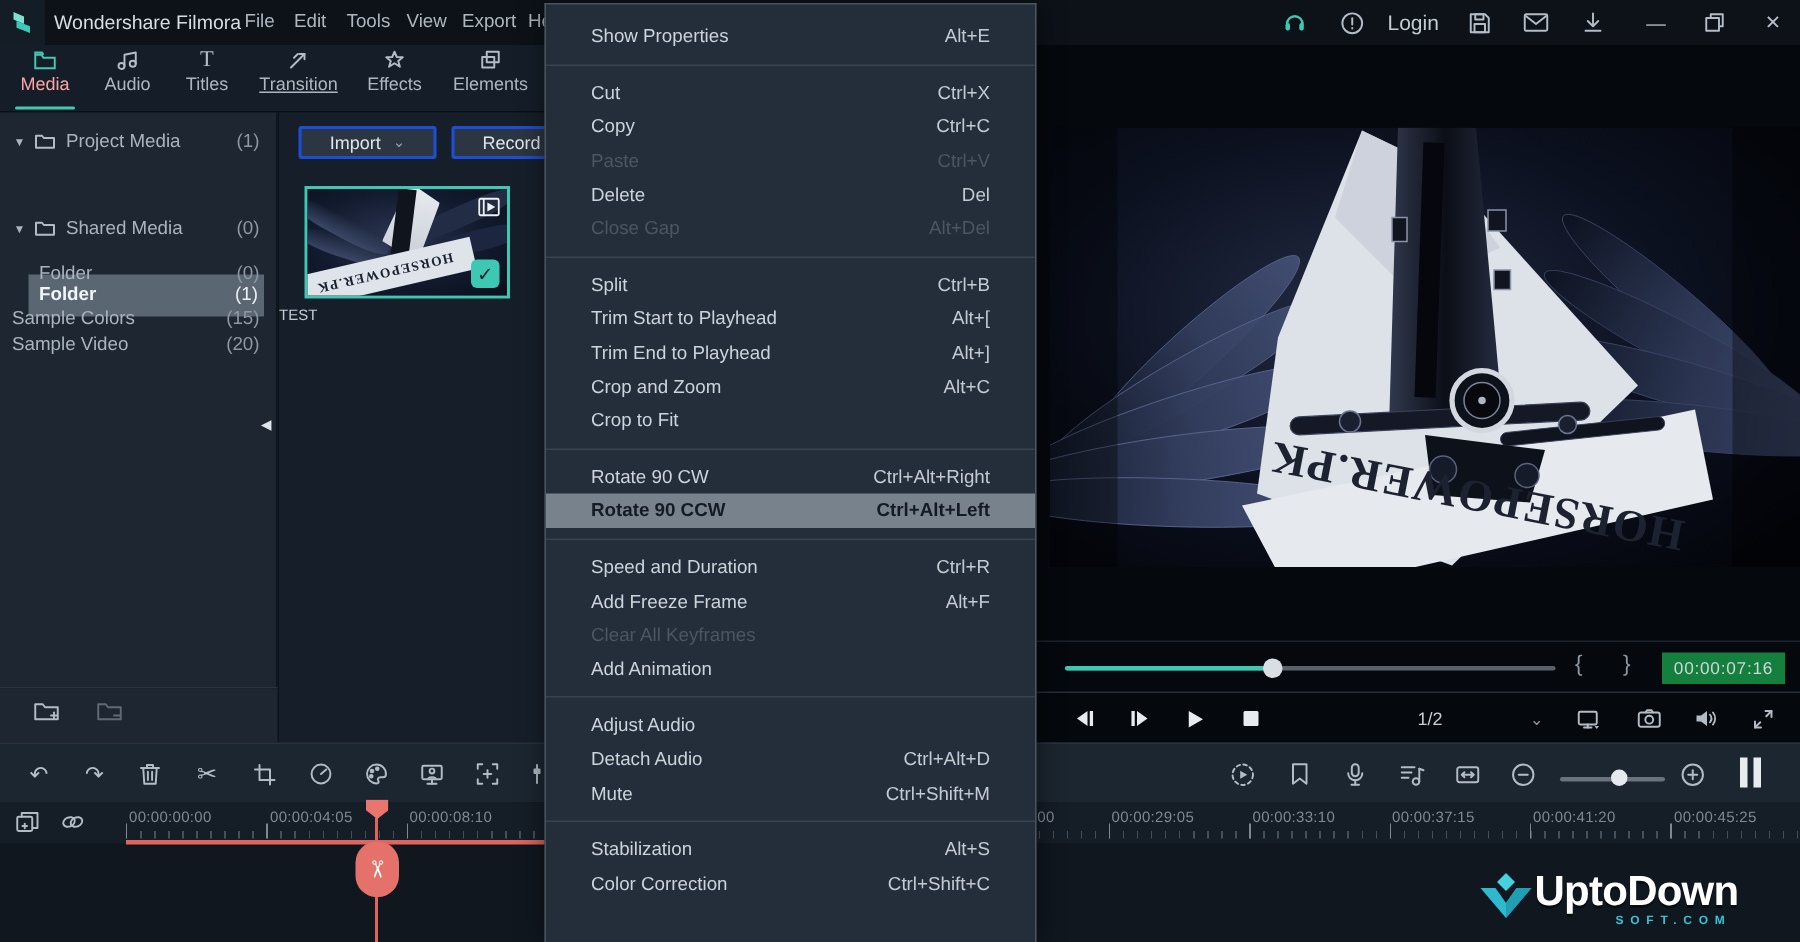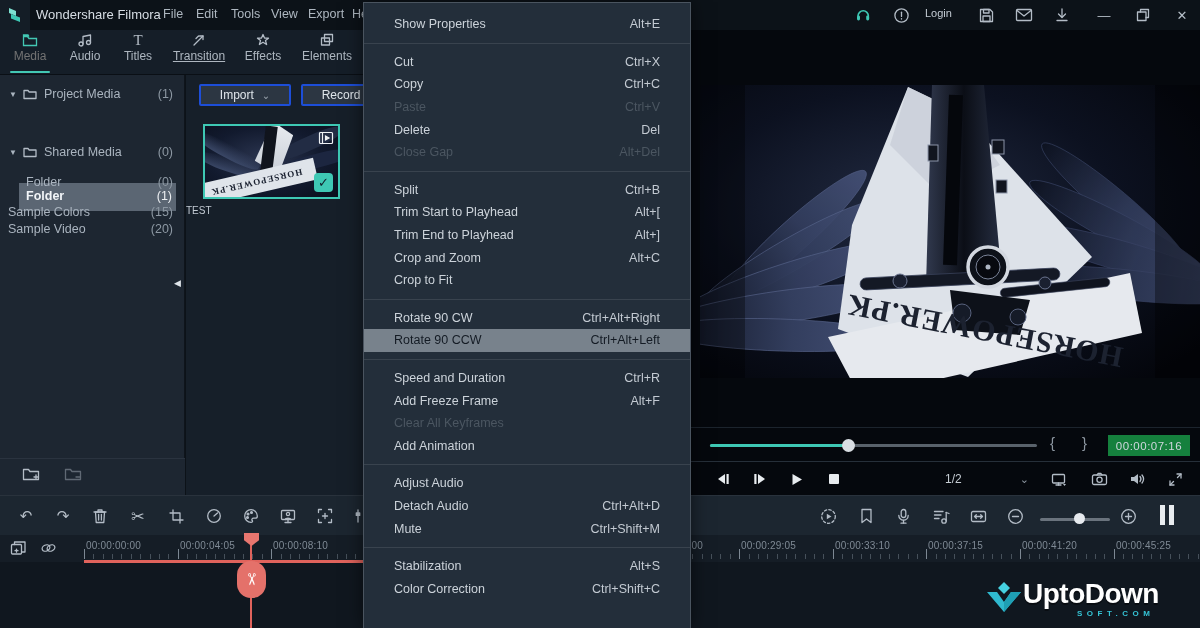--- a/index.html
+++ b/index.html
@@ -7,29 +7,29 @@
   body { font-family:"Liberation Sans","DejaVu Sans",sans-serif; position:relative; }
   .abs { position:absolute; }
   svg { display:block; }
   .ico { stroke:#b3bcc6; fill:none; stroke-width:1.3; stroke-linecap:round; stroke-linejoin:round; }
 
   
   #titlebar { left:0; top:0; width:1200px; height:30px; background:#0c1218; z-index:10; }
   #logo { left:0; top:0; width:30px; height:30px; background:#141d26; display:flex; align-items:center; justify-content:center; }
   #app-title { left:36px; top:7px; font-size:13px; color:#d7dde4; }
   .tmenu { top:7px; font-size:12.5px; color:#aeb7c0; cursor:default; }
-  #login { top:7px; left:925px; font-size:11px; color:#c3cbd3; }
+  #login { top:7px; left:925px; font-size:14px; color:#c3cbd3; }
   .tb-ico { top:5px; width:20px; height:20px; display:flex; align-items:center; justify-content:center; }
   .winglyph { color:#b6bfc8; font-size:13px; }
 
   
   #tabbar { left:0; top:30px; width:690px; height:45px; background:#151e28; border-bottom:1px solid #0a0f15; }
   #tabbar-ext { left:565px; top:30px; width:125px; height:45px; background:#131c25; border-left:1px solid #0d141b; }
   .tab { top:33px; width:56px; height:40px; display:flex; flex-direction:column; align-items:center; gap:2px; color:#aeb7c0; font-size:12px; }
-  .tab.active { color:#737373; }
+  .tab.active { color:#fca5a5; }
   .tab .underline { position:absolute; bottom:0px; width:40px; height:2.5px; background:#43c8b4; border-radius:2px; }
 
   
   #sidebar { left:0; top:75px; width:185px; height:383px; background:#1d2631; border-right:1px solid #0e141b; }
   .side-row { position:absolute; left:0; width:185px; height:28px; display:flex; align-items:center; color:#aab4bf; font-size:12.5px; }
   .side-row .count { position:absolute; right:12px; color:#8d98a3; }
   .side-sel { position:absolute; left:19px; right:8px; top:108px; height:28px; background:#5b6673; }
   .side-sel .lbl { position:absolute; left:7px; top:6px; color:#f2f5f8; font-size:12.5px; font-weight:bold; }
   .side-sel .count { position:absolute; right:4px; top:6px; color:#eceff2; font-size:12.5px; }
   .caret { font-size:8px; color:#aab4bf; margin:0 6px 0 9px; }
@@ -48,21 +48,21 @@
   #film-ico { position:absolute; right:4px; top:4px; }
   #check-badge { position:absolute; right:5px; bottom:5px; width:19px; height:19px; background:#3ec8b4; border-radius:4px; color:#12202b; font-size:13px; font-weight:bold; display:flex; align-items:center; justify-content:center; }
   #clip-name { left:0; top:130px; color:#c2cad2; font-size:10px; position:absolute; }
 
   
   #context-menu { left:363px; top:2px; width:328px; height:626px; background:#232e3a; border:1px solid #4a545f; border-bottom:none; z-index:50; box-shadow:0 0 18px rgba(0,0,0,.55); padding-top:10px; overflow:hidden; }
   .mi { height:22.6px; display:flex; align-items:center; justify-content:space-between; padding:0 30px; font-size:12.5px; color:#ccd3da; }
   .mi .sc { color:#c3cad2; }
   .mi.disabled, .mi.disabled .sc { color:#4b5661; }
   .mi.hl { background:#78828c; }
-  .mi.hl, .mi.hl .sc { color:#141b24; font-weight:normal;align-items:center; }
+  .mi.hl, .mi.hl .sc { color:#141b24; font-weight:bold;align-items:center; }
   .msep { height:1px; background:#39434e; margin:7px 0; }
 
   
   #preview { left:690px; top:30px; width:510px; height:465px; background:#05080d; }
   #video-frame { position:absolute; left:10px; top:55px; width:500px; height:293px; overflow:hidden; background:#04060b; }
   #progress-row { position:absolute; left:0; top:397px; width:510px; height:35px; border-top:1px solid #1c242d; border-bottom:1px solid #262f39; }
   #progress-track { position:absolute; left:20px; top:16px; width:327px; height:3px; background:#59626b; border-radius:2px; }
   #progress-fill { position:absolute; left:0; top:0; width:138px; height:3px; background:#3ec8b4; border-radius:2px; }
   #progress-handle { position:absolute; left:132px; top:-5px; width:13px; height:13px; border-radius:50%; background:#d9dee3; }
   .bracket { position:absolute; top:6px; color:#8d97a1; font-size:15px; }

